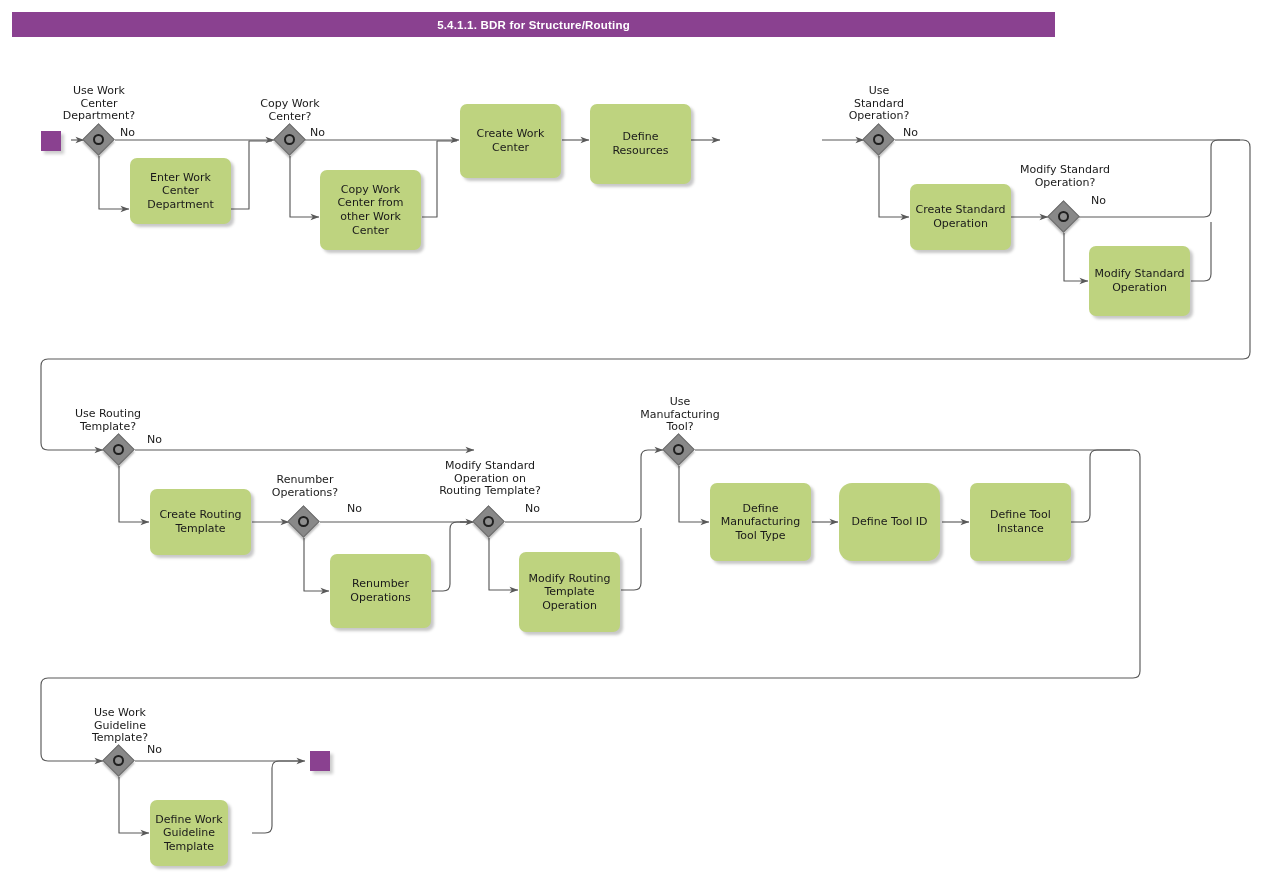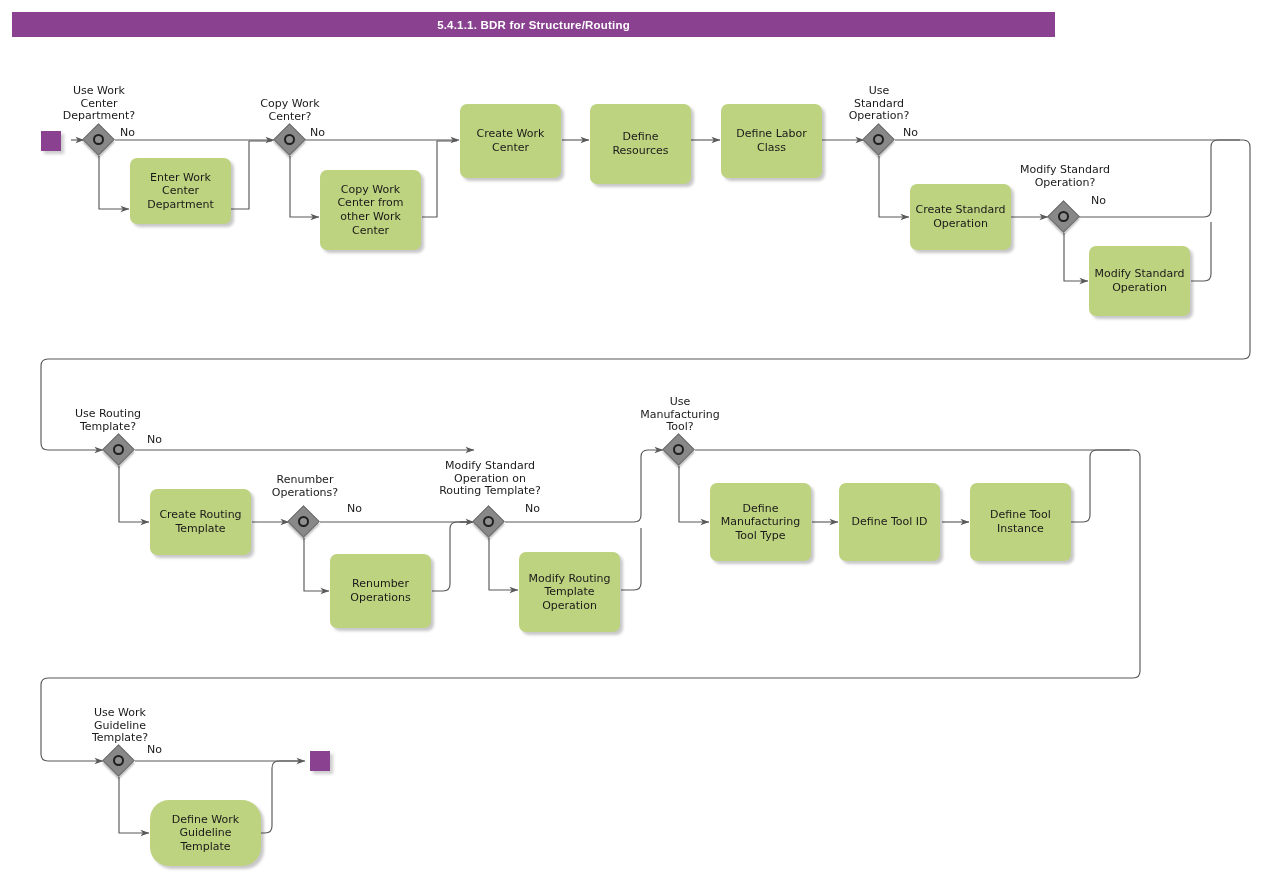--- a/index.html
+++ b/index.html
@@ -221,21 +221,20 @@
     <div class="ring"></div>
   </div>
   <div class="edgelabel" style="left:310px; top:127px;">No</div>
 
   <div class="task" style="left:320px; top:170px; width:101px; height:80px;">Copy Work<br>Center from<br>other Work<br>Center</div>
 
   <div class="task" style="left:460px; top:104px; width:101px; height:74px;">Create Work<br>Center</div>
 
   <div class="task" style="left:590px; top:104px; width:101px; height:80px;">Define Resources</div>
 
-  <div class="task" style="left:721px; top:104px; width:101px; height:74px;">Define Labor<br>Class</div>
 
   <div class="glabel" style="left:824px; top:85px; width:110px;">Use<br>Standard<br>Operation?</div>
   <div class="gateway" style="left:864px; top:125px;">
     <div class="dia"></div>
     <div class="ring"></div>
   </div>
   <div class="edgelabel" style="left:903px; top:127px;">No</div>
 
   <div class="task" style="left:910px; top:184px; width:101px; height:66px;">Create Standard<br>Operation</div>
 
@@ -276,26 +275,26 @@
   <div class="task" style="left:519px; top:552px; width:101px; height:80px;">Modify Routing<br>Template<br>Operation</div>
 
   <div class="glabel" style="left:624px; top:396px; width:112px;">Use<br>Manufacturing<br>Tool?</div>
   <div class="gateway" style="left:664px; top:435px;">
     <div class="dia"></div>
     <div class="ring"></div>
   </div>
 
   <div class="task" style="left:710px; top:483px; width:101px; height:78px;">Define<br>Manufacturing<br>Tool Type</div>
 
-  <div class="task" style="left:839px; top:483px; width:101px; height:78px;">Define Tool ID</div>
+  <div class="task" style="left:839px; top:483px; width:101px; height:78px;border-radius:13px;">Define Tool ID</div>
 
   <div class="task" style="left:970px; top:483px; width:101px; height:78px;">Define Tool<br>Instance</div>
 
   <div class="glabel" style="left:64px; top:707px; width:112px;">Use Work<br>Guideline<br>Template?</div>
   <div class="gateway" style="left:104px; top:746px;">
     <div class="dia"></div>
     <div class="ring"></div>
   </div>
   <div class="edgelabel" style="left:147px; top:744px;">No</div>
 
-  <div class="task" style="left:150px; top:800px; width:111px; height:66px;border-radius:19px;">Define Work<br>Guideline<br>Template</div>
+  <div class="task" style="left:150px; top:800px; width:78px; height:66px;">Define Work<br>Guideline<br>Template</div>
 
 </div>
 
 </body></html>

